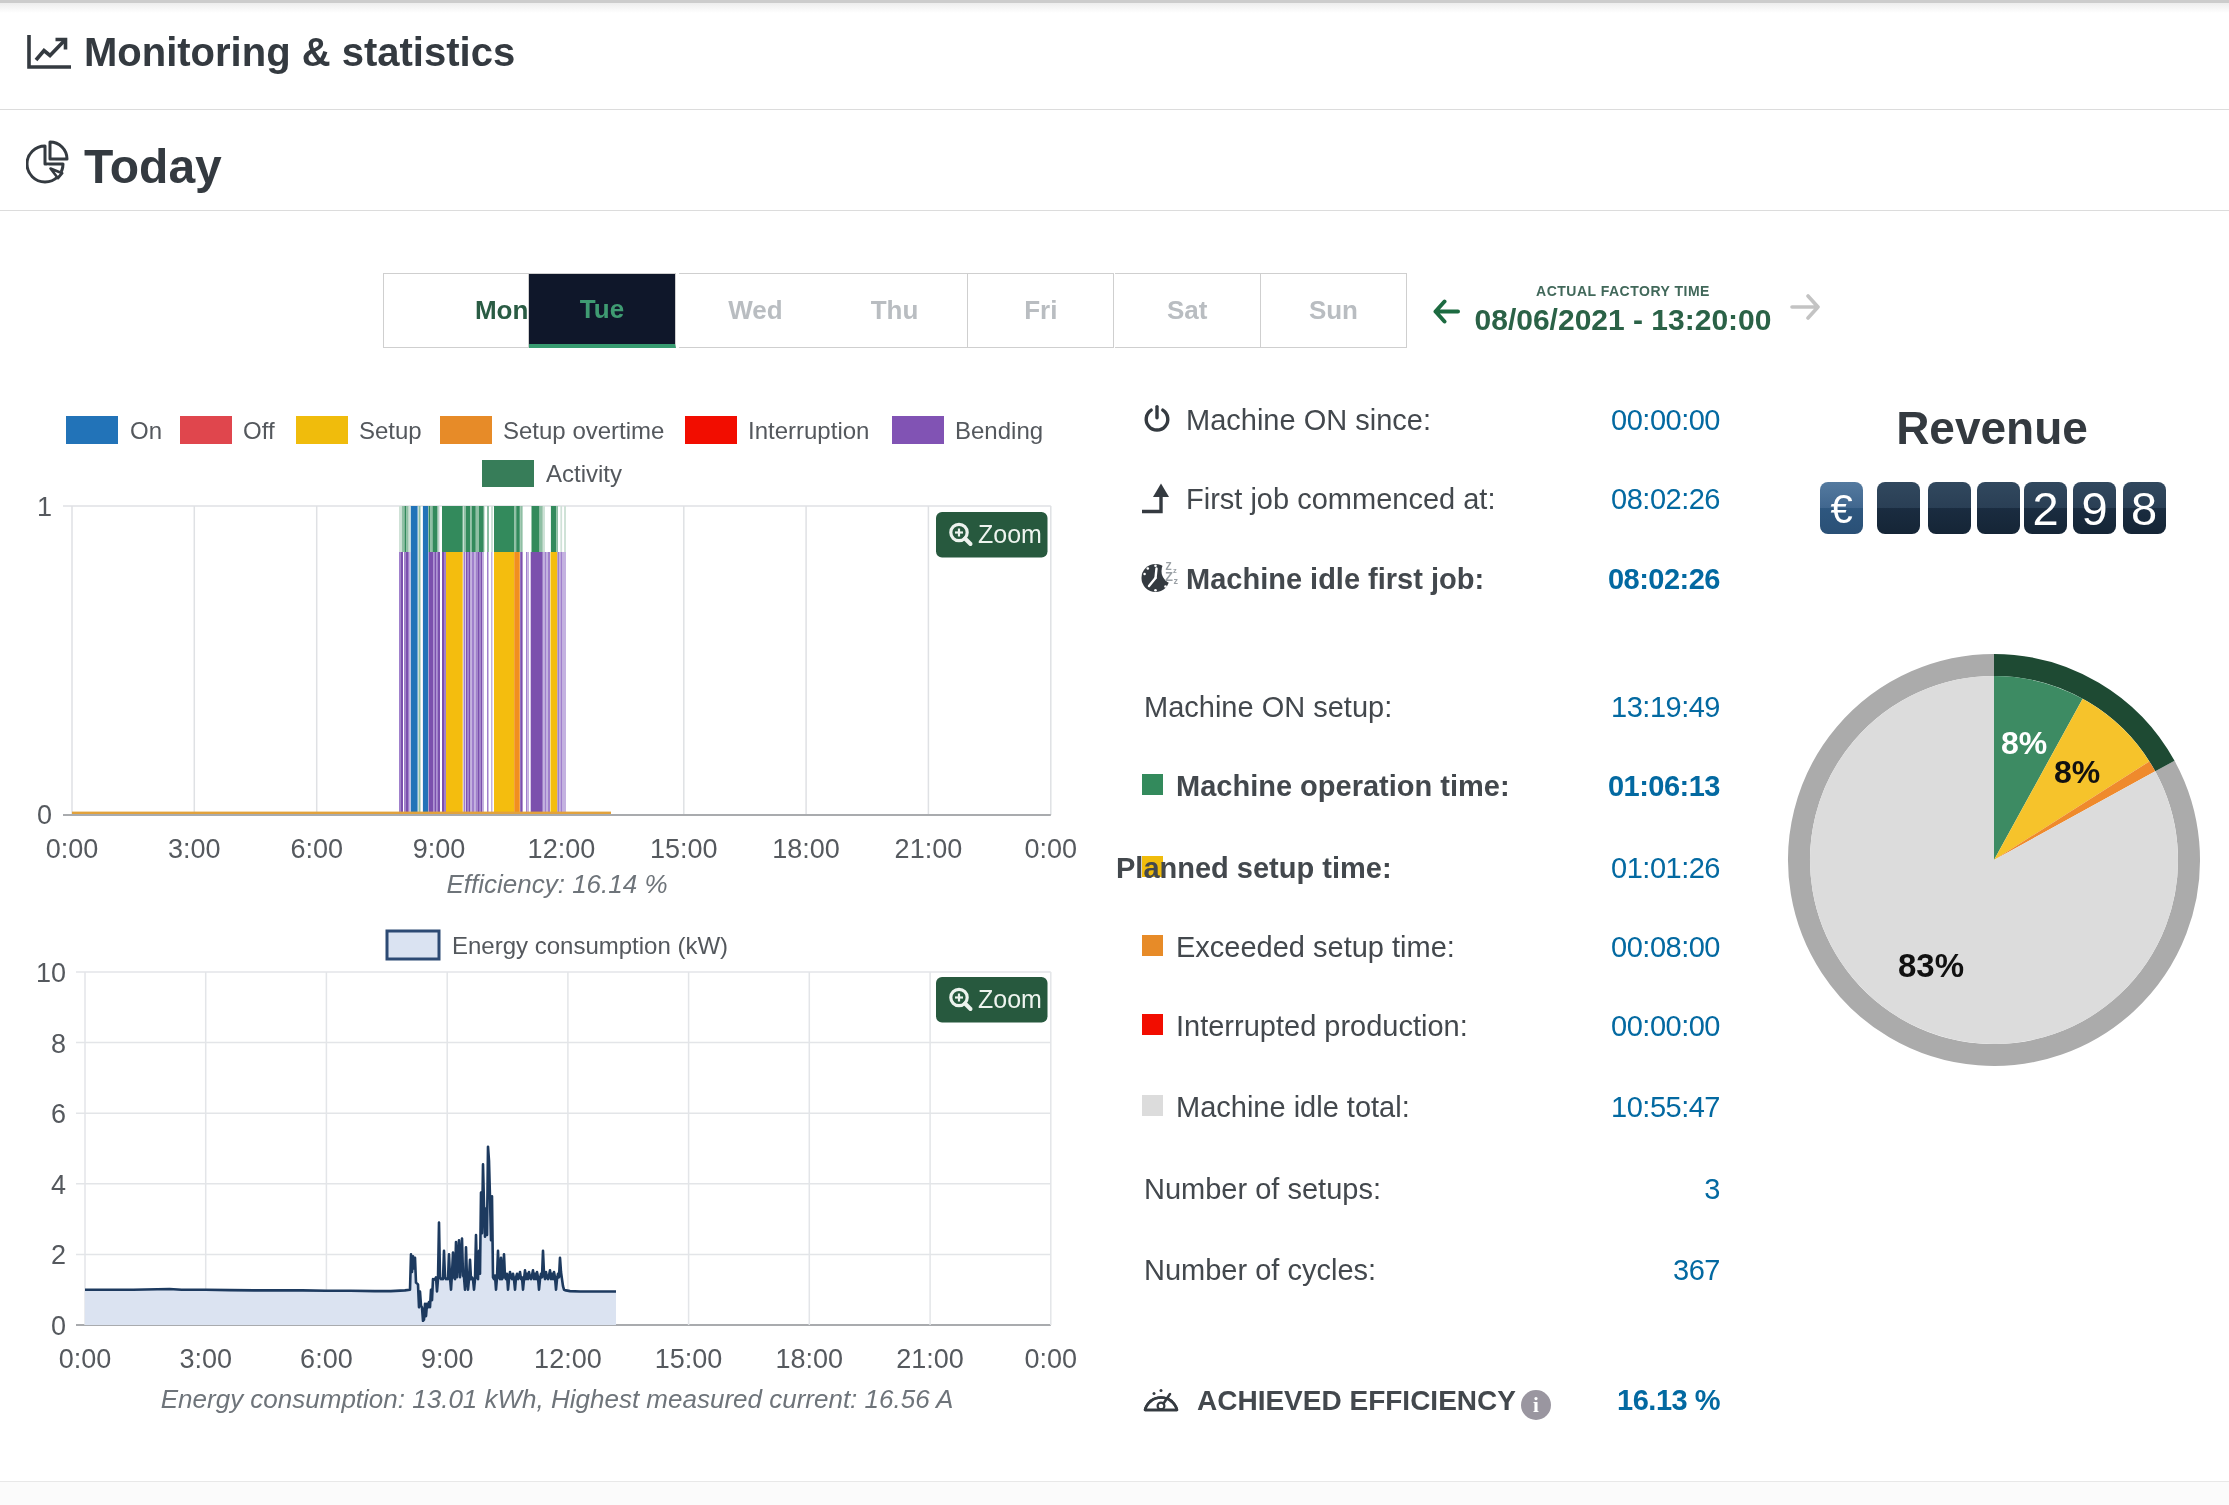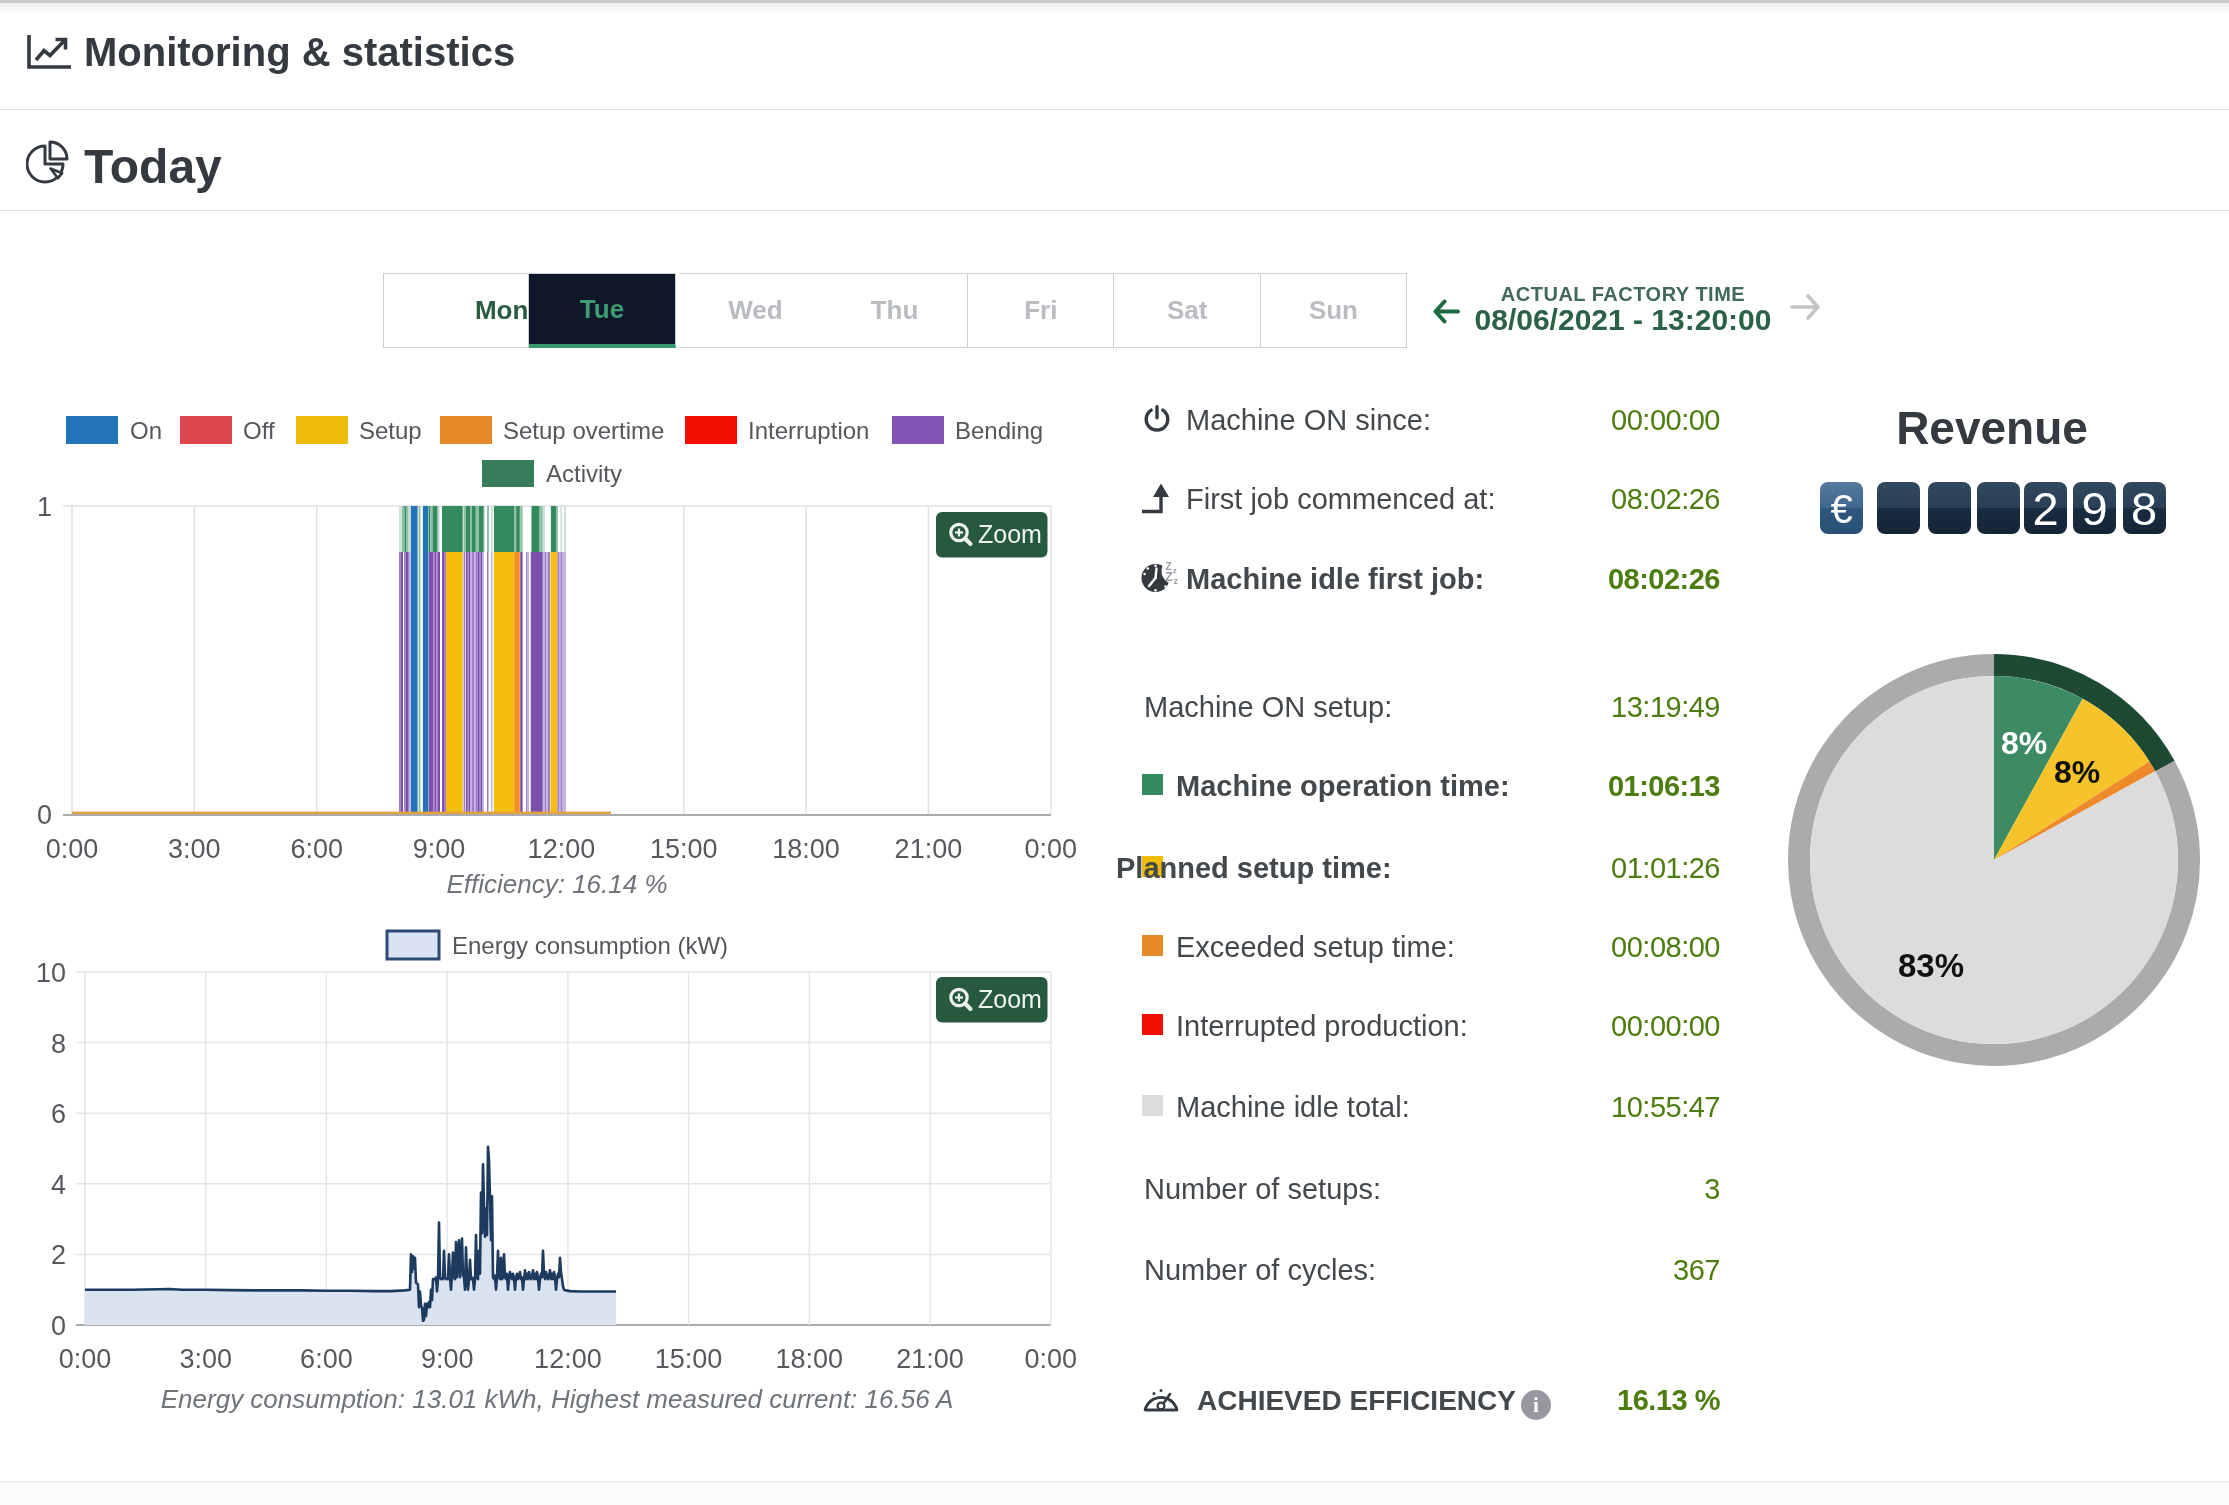--- a/index.html
+++ b/index.html
@@ -7,24 +7,24 @@
 .topline { position:absolute; left:0; top:0; width:100%; height:3px; background:#cccccc; }
 .h1t { position:absolute; left:84px; top:30px; font-size:40px; font-weight:bold; color:#343a40; }
 .h2t { position:absolute; left:84px; top:139px; font-size:48px; font-weight:bold; color:#343a40; }
 .div1 { position:absolute; left:0; top:109px; width:100%; height:1px; background:#dcdcdc; }
 .div2 { position:absolute; left:0; top:210px; width:100%; height:1px; background:#dcdcdc; }
 .tab { position:absolute; top:273px; height:75px; border:1px solid #cfcfcf; border-left:none; background:#fff;
        color:#b9bdc1; font-weight:bold; font-size:26px; text-align:center; line-height:72px; }
 .tab:first-of-type { border-left:1px solid #cfcfcf; }
 .tab.mon { color:#2a5c44; border-left:1px solid #cfcfcf;text-align:right; }
 .tab.tue { color:#3f9b72; background:#0f172a; border-bottom:4px solid #379b70; line-height:70px; }
-.aft-label { position:absolute; left:1476px; top:283px; width:294px; text-align:center; font-size:20px; font-weight:bold; color:#41685a; letter-spacing:0.5px; }
+.aft-label { position:absolute; left:1476px; top:283px; width:294px; text-align:center; font-size:14px; font-weight:bold; color:#41685a; letter-spacing:0.5px; }
 .aft-date { position:absolute; left:1456px; top:303px; width:334px; text-align:center; font-size:30px; font-weight:bold; color:#2b6247; }
 .lbl { position:absolute; font-size:29px; color:#43484d; white-space:nowrap; }
-.val { position:absolute; left:1450px; width:270px; text-align:right; font-size:29px; letter-spacing:-0.5px; color:#4d7c0f; }
+.val { position:absolute; left:1450px; width:270px; text-align:right; font-size:29px; letter-spacing:-0.5px; color:#0369a1; }
 .sq { position:absolute; width:21px; height:21px; display:inline-block; }
 .info { display:inline-block; margin-left:5px; width:30px; height:30px; border-radius:50%; background:#9a96a0; color:#fff;
         font-size:21px; line-height:30px; text-align:center; vertical-align:-2px; font-family:"Liberation Serif",serif; font-weight:bold; }
 .rev { position:absolute; left:1800px; top:401px; width:384px; text-align:center; font-size:46px; font-weight:bold; color:#343a40; }
 .cbox { position:absolute; top:482px; width:43px; height:52px; border-radius:8px; color:#fff; font-size:47px; text-align:center; line-height:54px;
         background:linear-gradient(180deg,#31485e 0%,#2a3f55 49%,#1a2c40 51%,#152536 100%); }
 .cbox.euro { background:linear-gradient(180deg,#547a9f 0%,#41678f 49%,#2e577f 51%,#2a5076 100%); font-size:40px; }
 .footline { position:absolute; left:0; top:1481px; width:100%; height:1px; background:#e8e8e8; }
 .foot { position:absolute; left:0; top:1482px; width:100%; height:23px; background:#fbfbfb; }
 .arrow-l { position:absolute; left:1433px; top:299px; }

